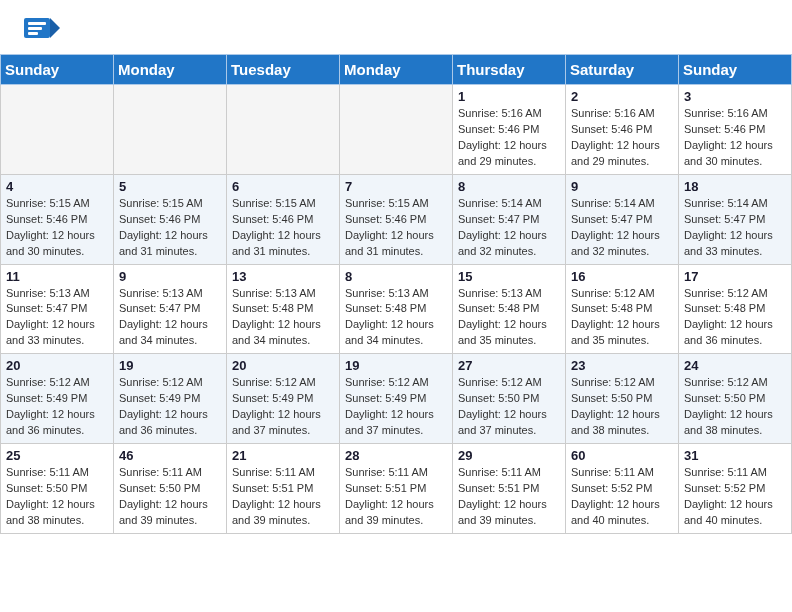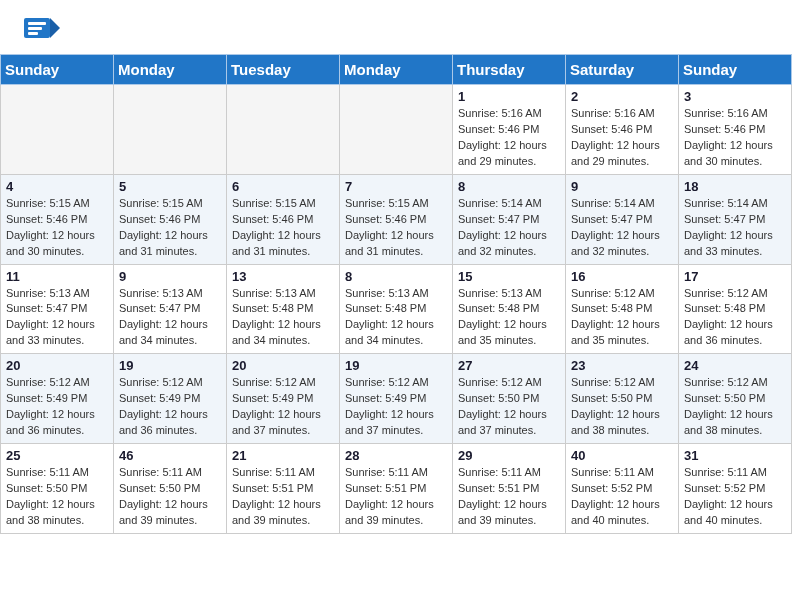--- a/index.html
+++ b/index.html
@@ -327,21 +327,21 @@
 and 39 minutes.</div>
         </td>
         <td>
           <span class="day-num">29</span>
           <div class="day-info">Sunrise: 5:11 AM
 Sunset: 5:51 PM
 Daylight: 12 hours
 and 39 minutes.</div>
         </td>
         <td>
-          <span class="day-num">40</span>
+          <span class="day-num">60</span>
           <div class="day-info">Sunrise: 5:11 AM
 Sunset: 5:52 PM
 Daylight: 12 hours
 and 40 minutes.</div>
         </td>
         <td>
           <span class="day-num">31</span>
           <div class="day-info">Sunrise: 5:11 AM
 Sunset: 5:52 PM
 Daylight: 12 hours

